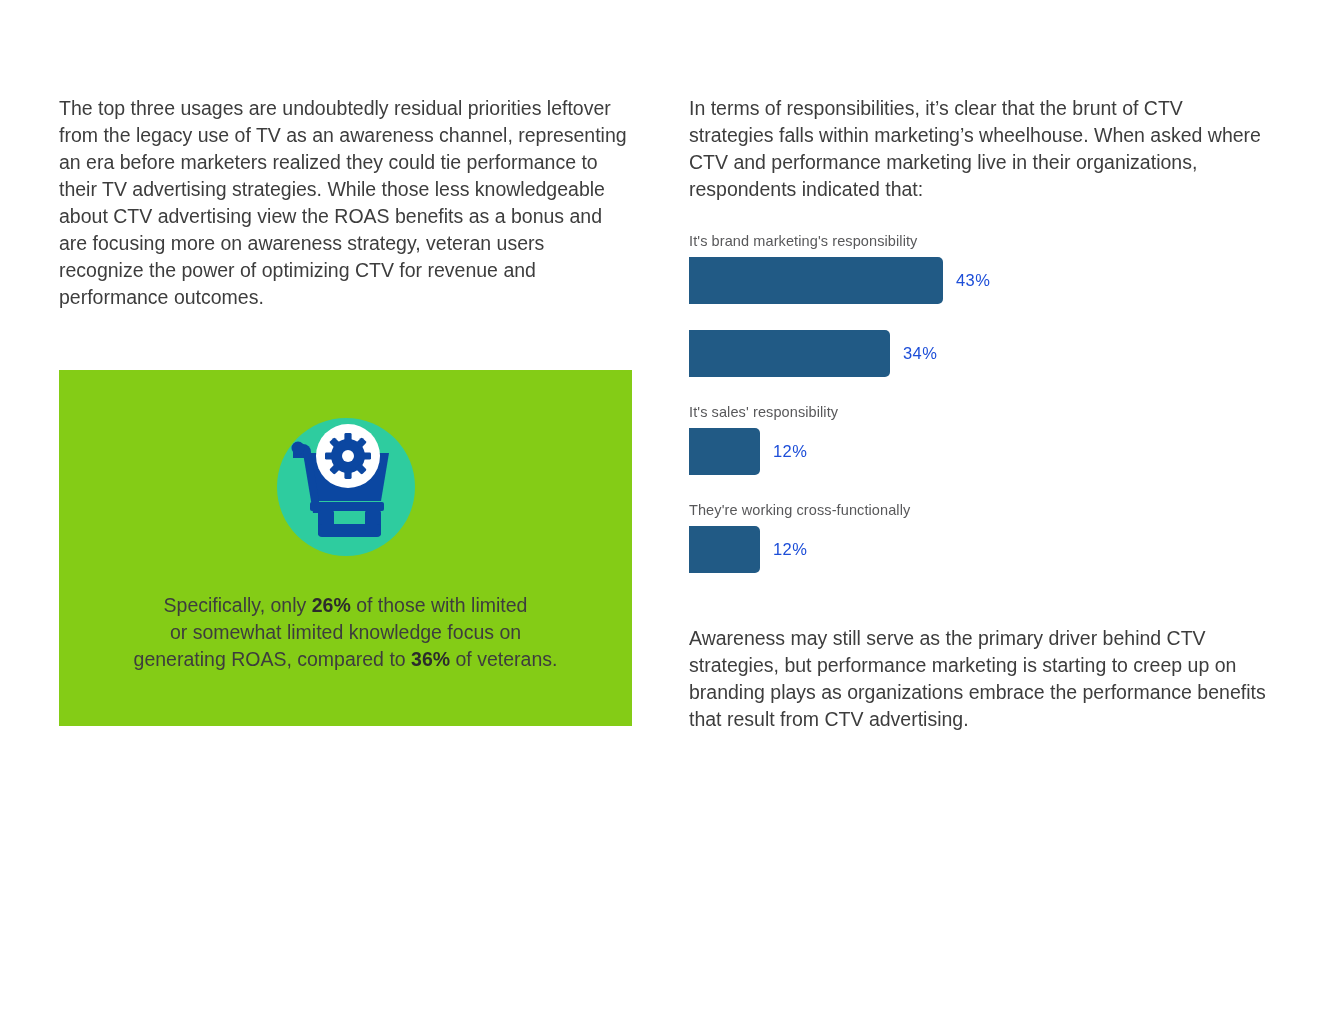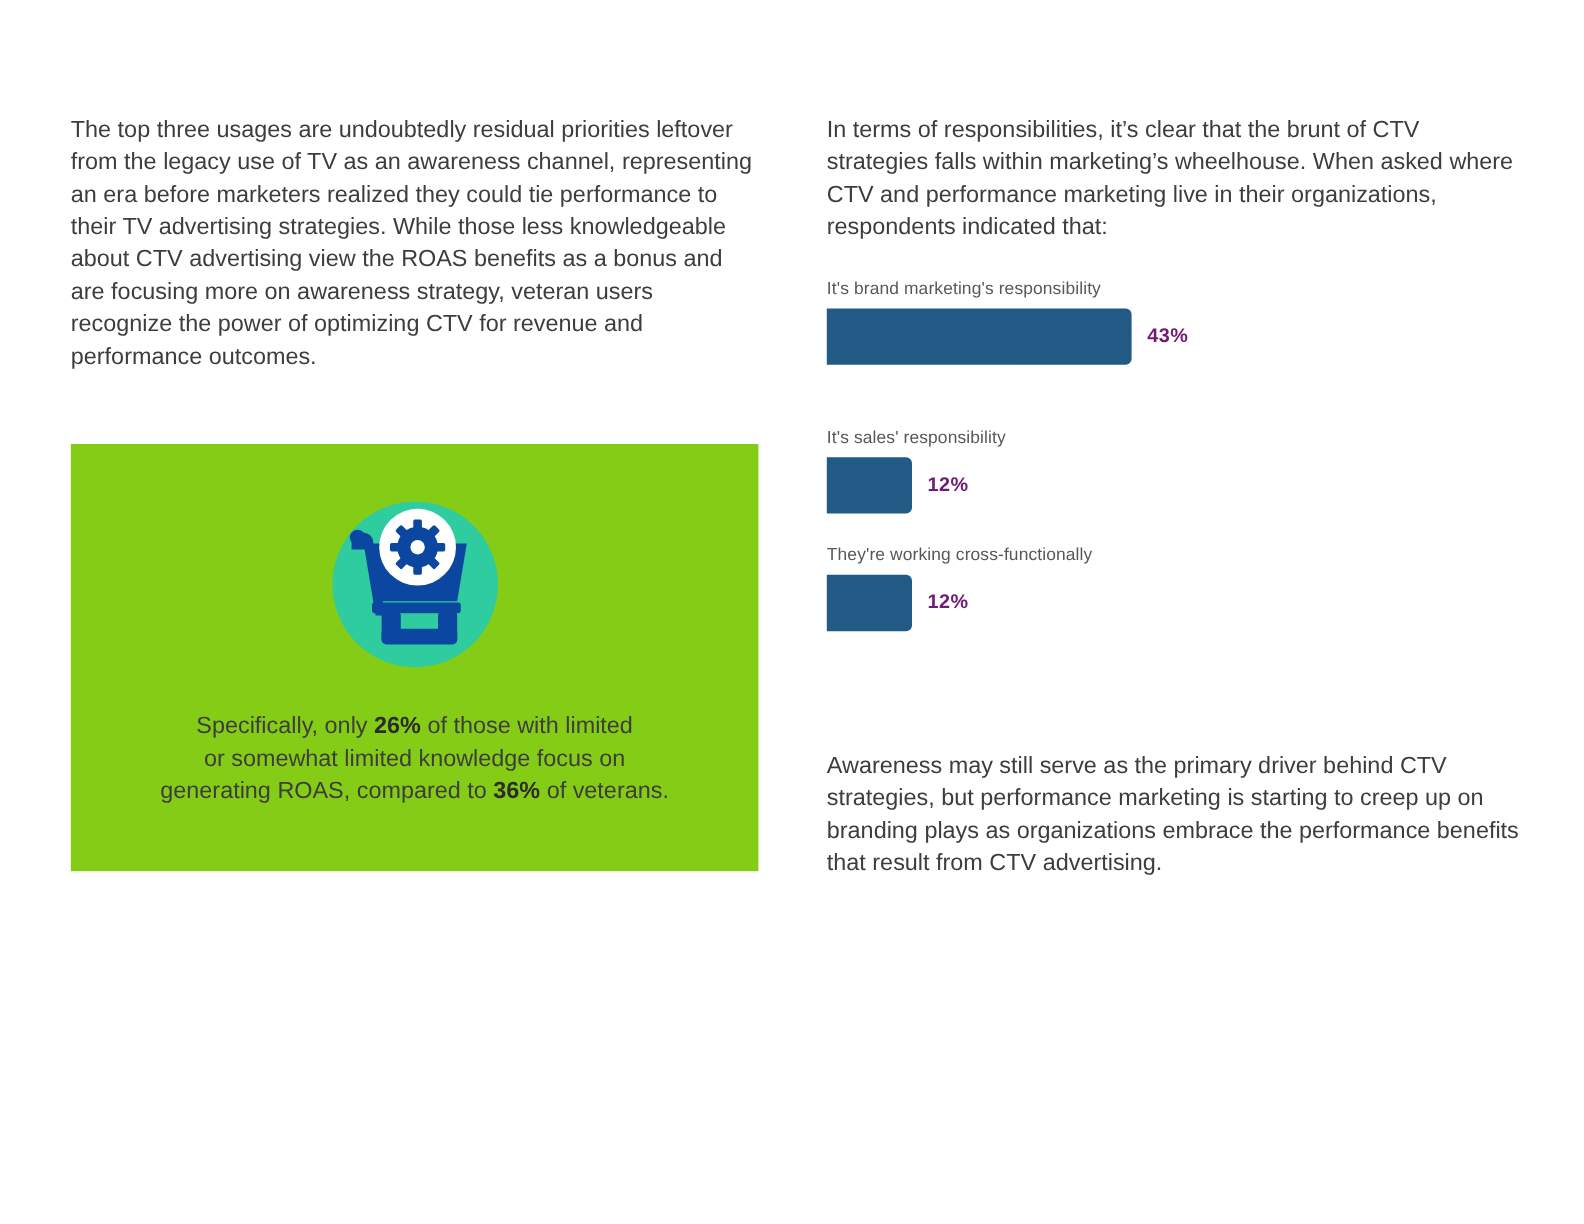--- a/index.html
+++ b/index.html
@@ -94,22 +94,22 @@
     align-items: center;
   }
   .bar {
     height: 47px;
     background: #215a85;
     border-radius: 0 5px 5px 0;
     flex: none;
   }
   .bar-value {
     font-size: 16.5px;
-    font-weight: 700;
-    color: #701a75;
+    font-weight: 400;
+    color: #1d4ed8;
     margin-left: 13px;
     letter-spacing: 0.4px;
     white-space: nowrap;
   }
   .gap-1 { height: 26px; }
 
   .tail-par {
     position: absolute;
     left: 689px;
     top: 625px;
@@ -208,20 +208,24 @@
   <div class="chart" id="bar-chart">
       <div class="bar-group">
         <div class="bar-label">It's brand marketing's responsibility</div>
         <div class="bar-row">
           <div class="bar" style="width: 254px; background: rgb(33, 90, 133);"></div>
           <div class="bar-value">43%</div>
         </div>
       </div>
       <div class="gap-1"></div>
       <div class="bar-group">
+        <div class="bar-row">
+          <div class="bar" style="width: 201px; background: rgb(33, 90, 133);"></div>
+          <div class="bar-value">34%</div>
+        </div>
       </div>
       <div class="gap-1"></div>
       <div class="bar-group">
         <div class="bar-label">It's sales' responsibility</div>
         <div class="bar-row">
           <div class="bar" style="width: 71px; background: rgb(33, 90, 133);"></div>
           <div class="bar-value">12%</div>
         </div>
       </div>
       <div class="gap-1"></div>

